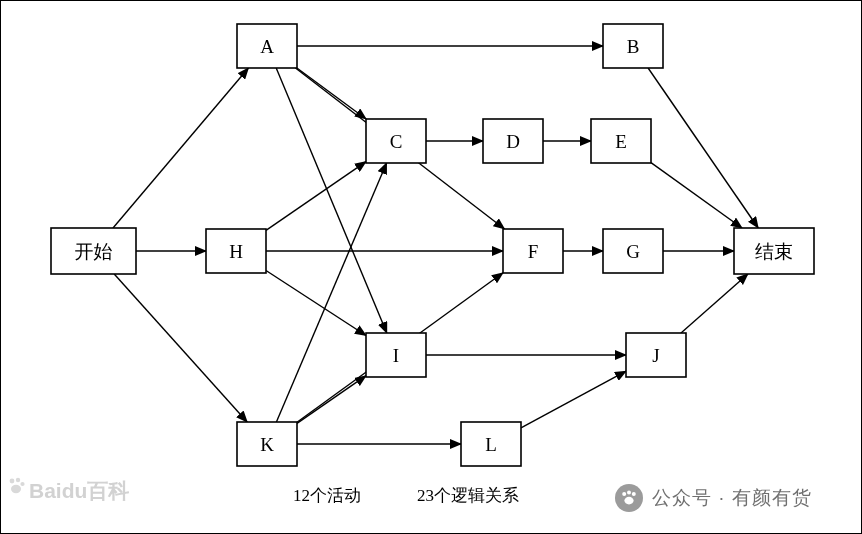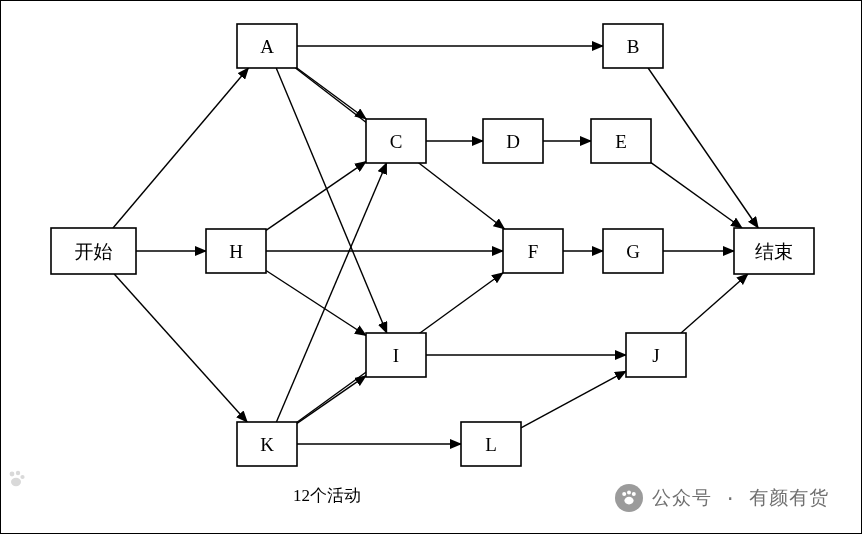--- a/index.html
+++ b/index.html
@@ -42,21 +42,21 @@
   .wm-right {
     position:absolute; left:614px; top:483px;
     display:flex; align-items:center; gap:9px;
   }
   .logo-circle {
     width:28px; height:28px; border-radius:50%;
     background:#9b9b9b;
     display:flex; align-items:center; justify-content:center;
   }
   .wm-right-text {
-    font-family:Liberation Mono, monospace;
+    font-family:Liberation Sans, sans-serif;
     font-size:19px;
     color:#707070;
     letter-spacing:1px;
     white-space:nowrap;
     text-align:center;
   }
 </style>
 </head>
 <body>
 
@@ -148,28 +148,30 @@
         </g>
         <g>
           <rect x="460" y="421" width="60" height="44" class="node-rect"></rect>
           <text x="490" y="443" dy="0.35em" class="node-label">L</text>
         </g>
       </g>
   </svg>
 
   <div class="caption caption-activities">12个活动</div>
 
+  <div class="caption caption-relations">23个逻辑关系</div>
 
   <div class="wm-left">
     <svg class="paw-light" width="22" height="22" viewBox="0 0 22 22">
       <circle cx="7" cy="5" r="2.4" fill="#d9d9d9"></circle>
       <circle cx="13" cy="4" r="2.2" fill="#d9d9d9"></circle>
       <circle cx="17.5" cy="8" r="2.1" fill="#d9d9d9"></circle>
       <ellipse cx="11" cy="13" rx="5" ry="4.2" fill="#d9d9d9"></ellipse>
     </svg>
+    <span>Baidu百科</span>
   </div>
 
   <div class="wm-right">
     <span class="logo-circle">
       <svg width="20" height="20" viewBox="0 0 20 20">
         <circle cx="5.2" cy="6" r="2" fill="#ffffff"></circle>
         <circle cx="10" cy="4.4" r="2" fill="#ffffff"></circle>
         <circle cx="14.8" cy="6" r="2" fill="#ffffff"></circle>
         <ellipse cx="10" cy="12.6" rx="4.6" ry="3.8" fill="#ffffff"></ellipse>
       </svg>

